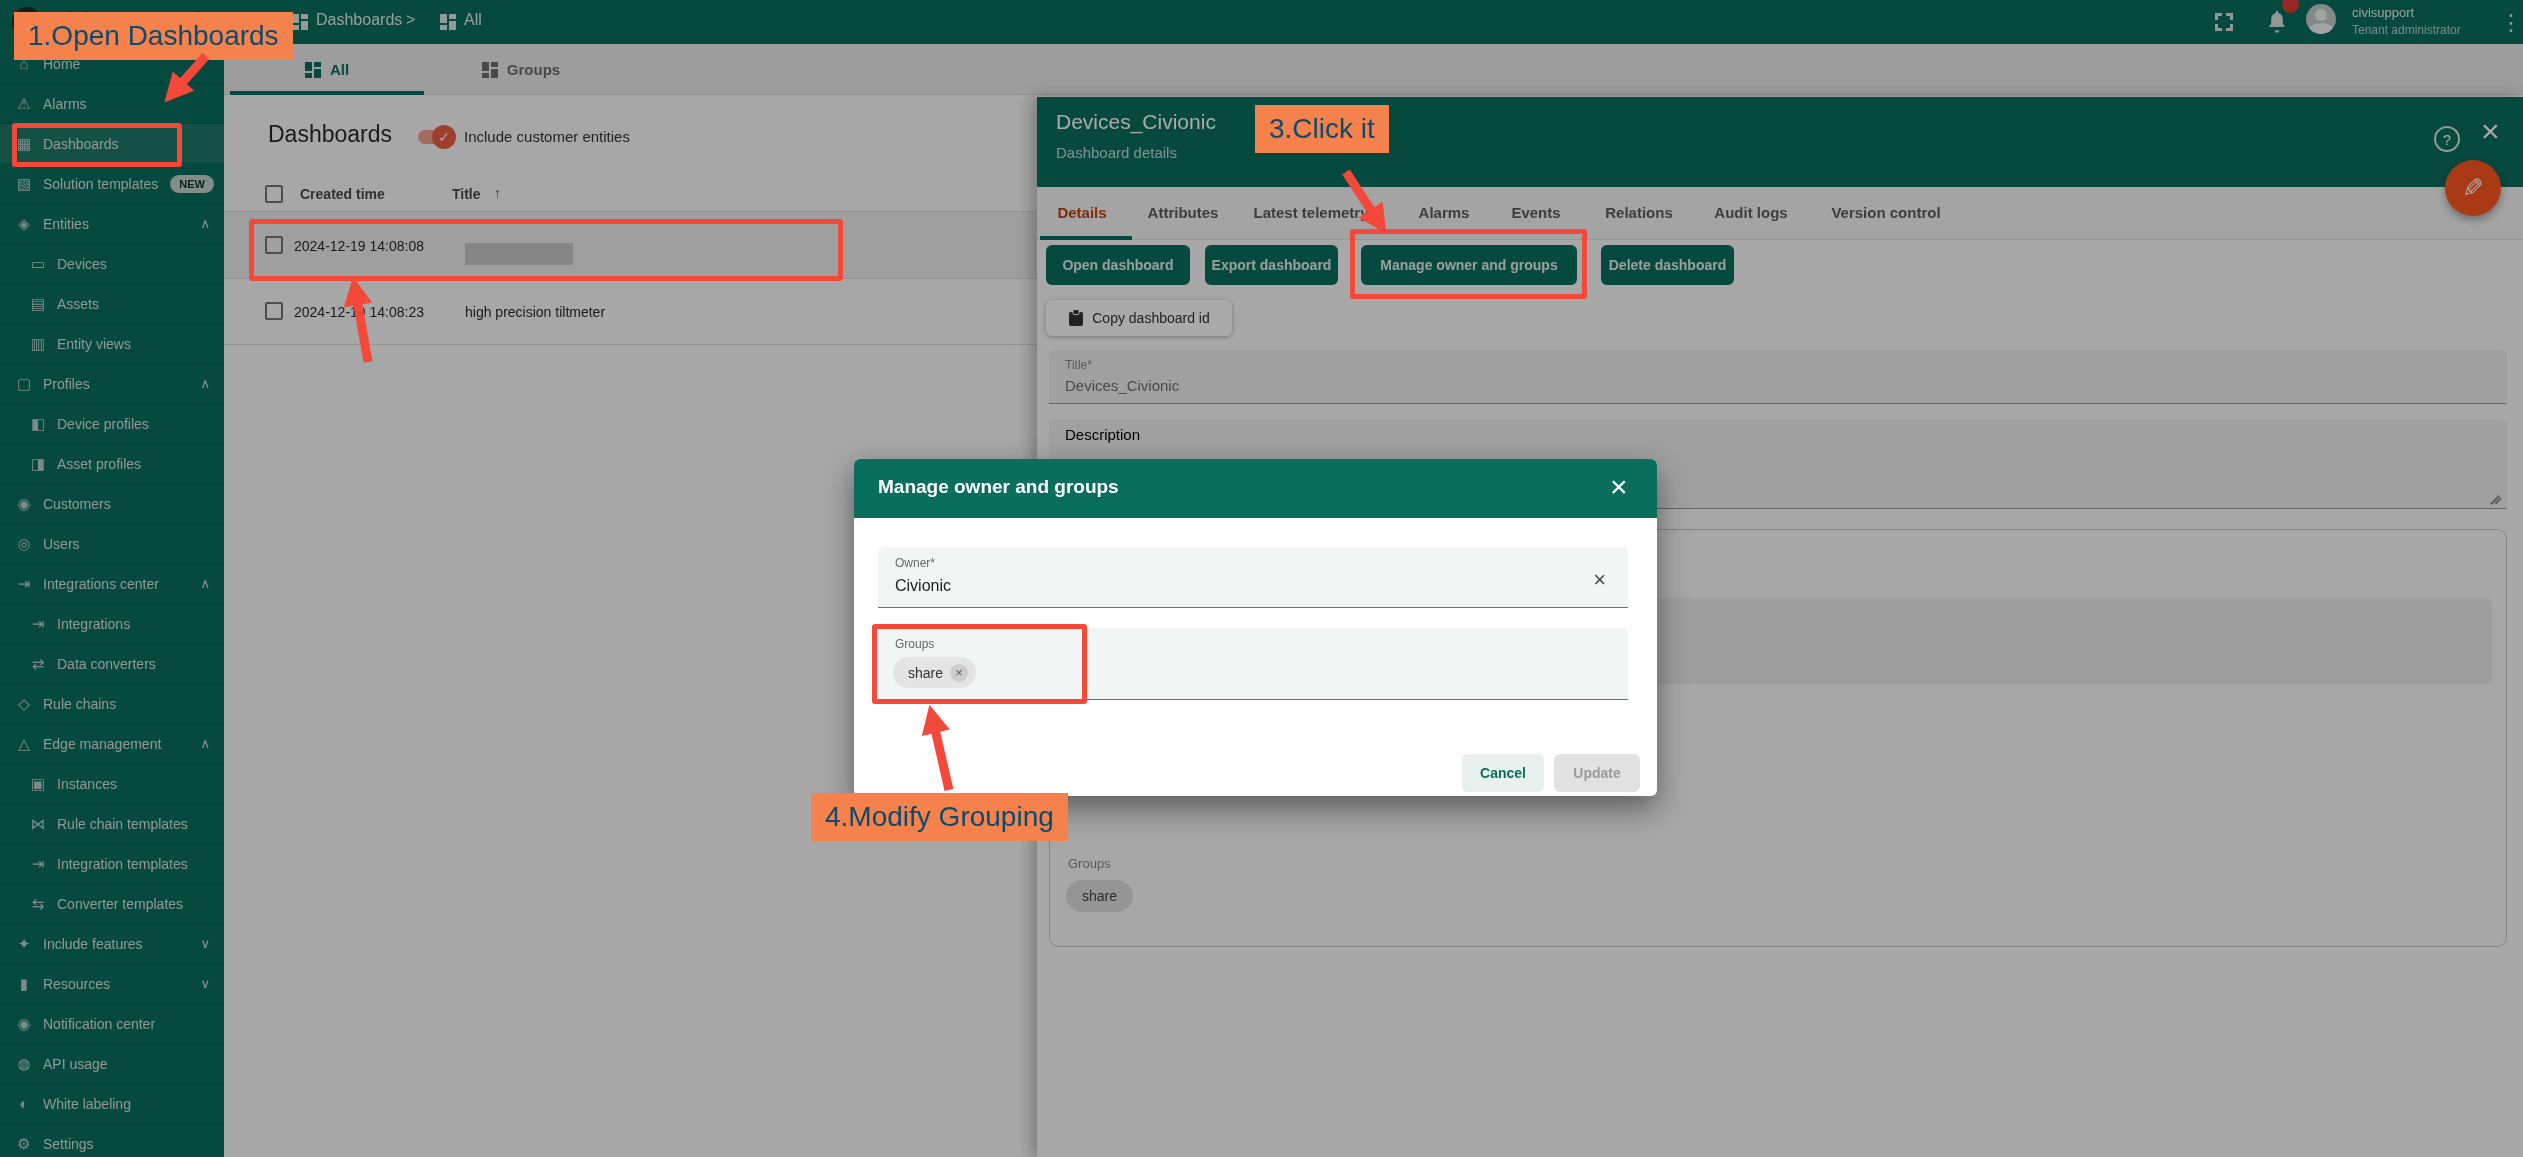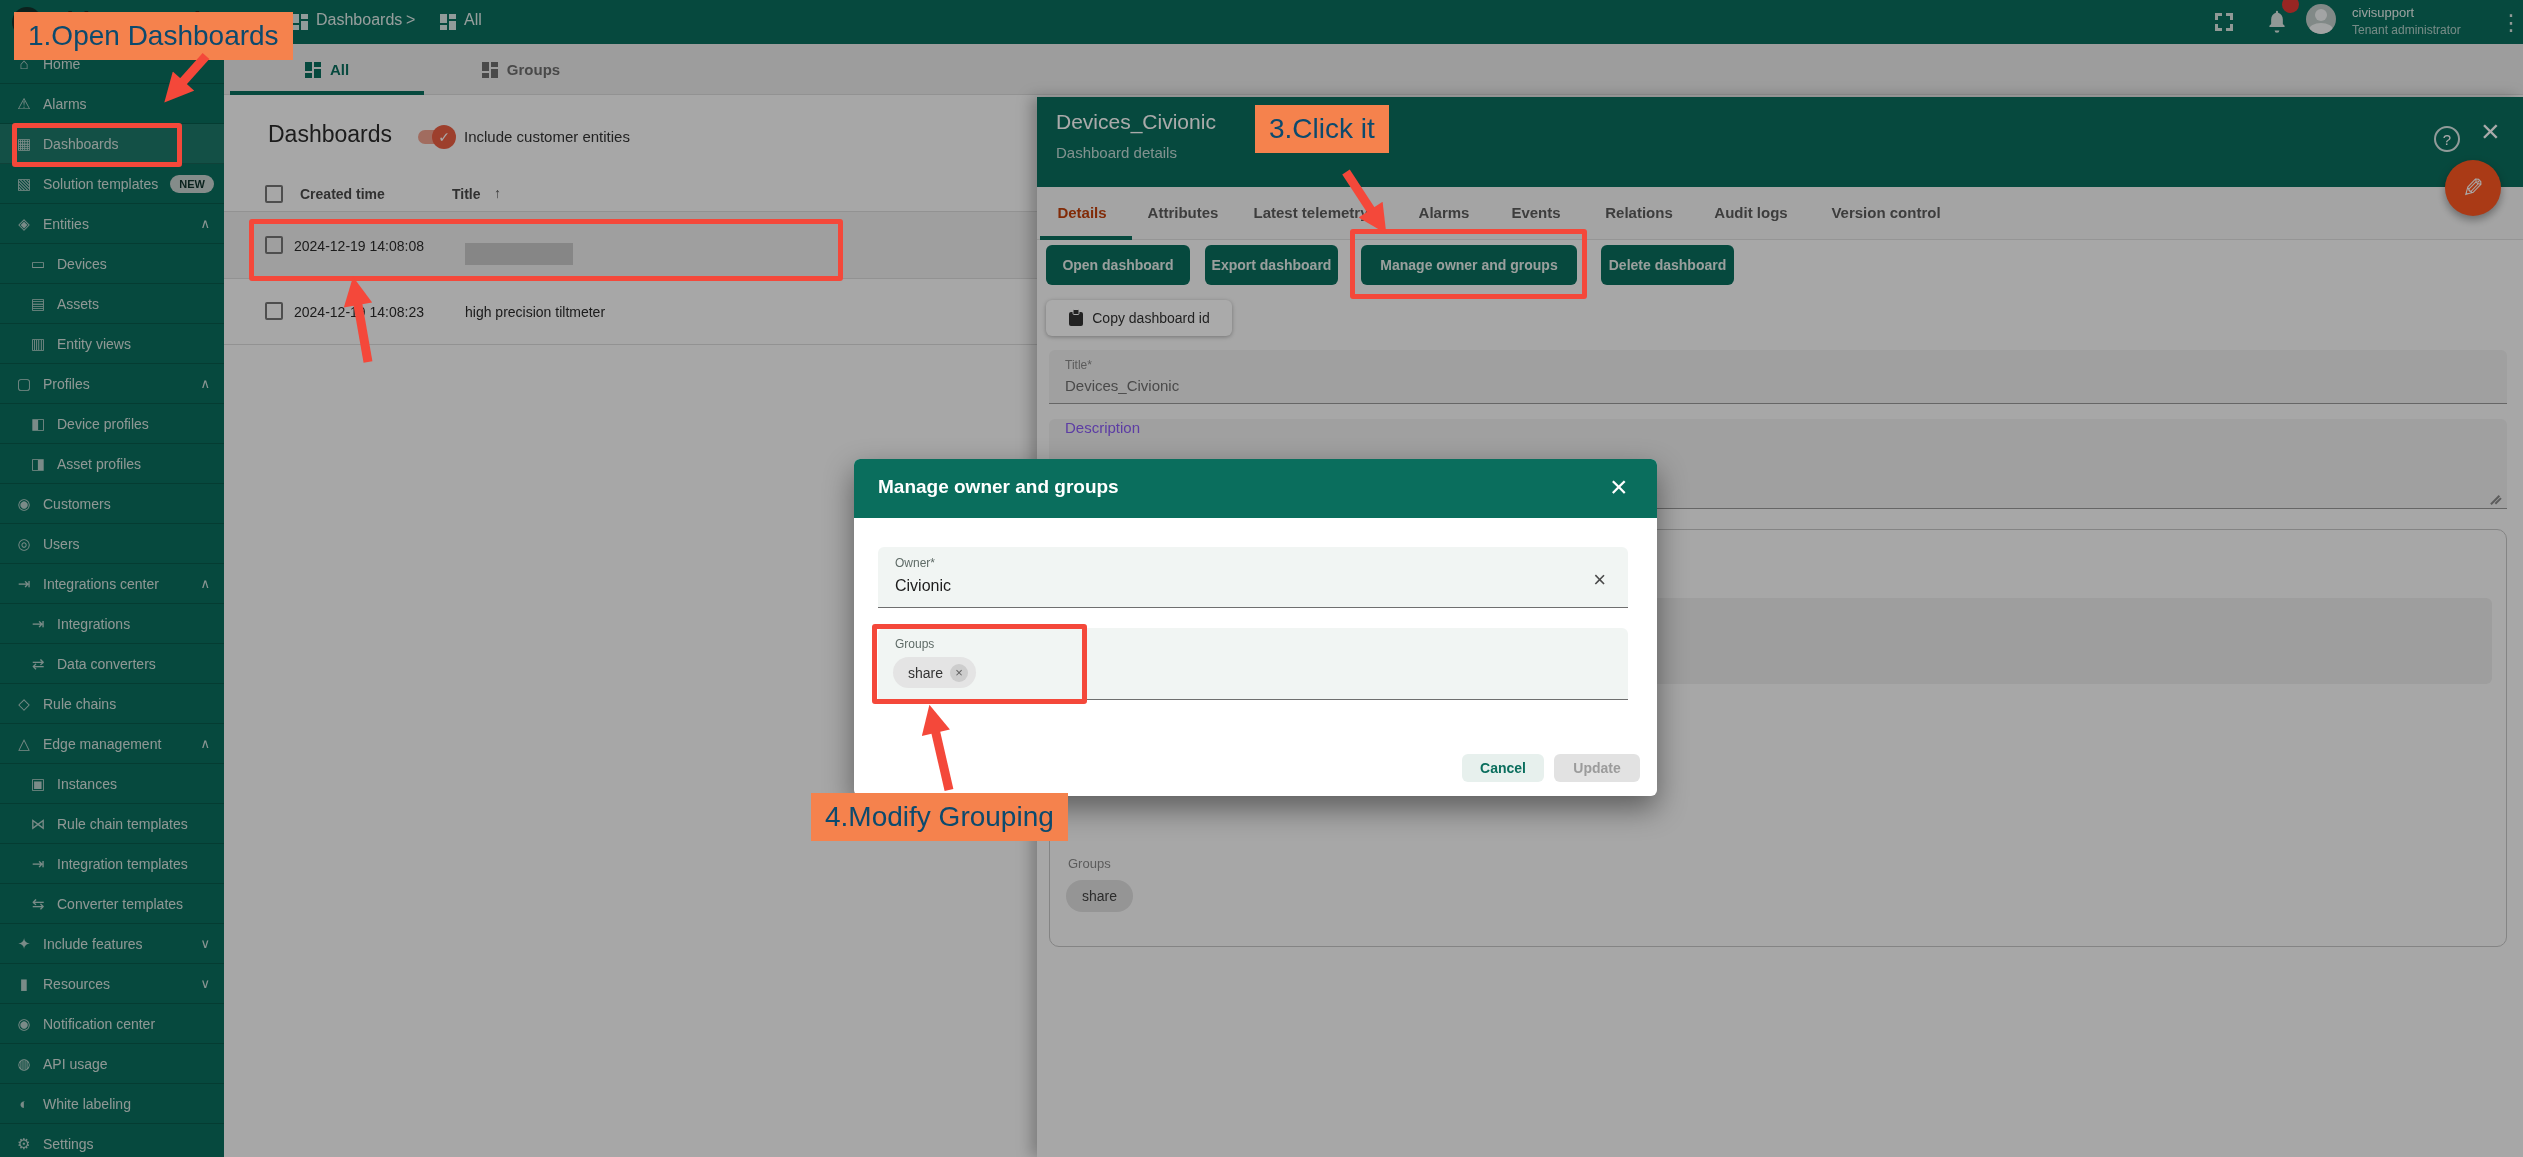--- a/index.html
+++ b/index.html
@@ -111,21 +111,21 @@
   .modal-title { position:absolute; left:24px; top:17px; font-size:19px; font-weight:bold; color:#fff; }
   .modal-close { position:absolute; left:756px; top:13px; font-size:30px; color:#fff; cursor:pointer; line-height:1; }
   .mfield { position:absolute; left:24px; width:750px; background:#f1f5f3; border-bottom:1px solid #6f6f6f; border-radius:6px 6px 0 0; }
   .mlabel { position:absolute; left:17px; top:9px; font-size:12px; color:#5f6b67; }
   .mvalue { position:absolute; left:17px; top:30px; font-size:16px; color:#1d1d1d; }
   .mclear { position:absolute; right:22px; top:20px; font-size:22px; color:#4a4a4a; cursor:pointer; }
   .mchip { position:absolute; left:15px; top:29px; display:inline-flex; align-items:center; height:31px;
     border-radius:16px; background:#e4e4e4; color:#333; font-size:14px; padding:0 8px 0 15px; gap:7px; }
   .mchip .rm { width:18px; height:18px; border-radius:50%; background:#cdcdcd; color:#5e5e5e; font-size:13px;
     text-align:center; line-height:18px; cursor:pointer; }
-  .mbtn { position:absolute; top:295px; height:28px; border:none; border-radius:6px; font-family:inherit;
+  .mbtn { position:absolute; top:295px; height:38px; border:none; border-radius:6px; font-family:inherit;
     font-size:14px; font-weight:bold; cursor:pointer; }
   .mbtn.cancel { left:608px; width:82px; background:#e7f0ed; color:#0a6e5d; }
   .mbtn.update { left:700px; width:86px; background:#e2e2e2; color:#9b9b9b; }
 
   
   .callout { position:absolute; background:#f5824d; color:#0c4a6e; font-size:28px; padding:8px 14px;
     white-space:nowrap; z-index:70; }
   .ared { position:absolute; border:5px solid #f4483a; border-radius:3px; z-index:70; }
   .arrows { position:absolute; left:0; top:0; z-index:70; pointer-events:none; }
 </style>
@@ -368,21 +368,21 @@
       </svg>
       <span>Copy dashboard id</span>
     </div>
 
     <div class="ffield" style="top:253px; height:54px;">
       <div class="flabel">Title*</div>
       <div class="fvalue">Devices_Civionic</div>
     </div>
 
     <div class="ffield" style="top:322px; height:90px;">
-      <div class="fvalue" style="top:0; color:#8b5cf6;">Description</div>
+      <div class="fvalue" style="top:7px; color:#000000;">Description</div>
       <div class="resize-h">
           <i class="r1"></i>
           <i class="r2"></i>
         </div>
     </div>
 
     <div class="ocard">
       <div class="ifield"></div>
       <div class="grp-label">Groups</div>
       <div class="chip" style="left:16px; top:350px;">share</div>

